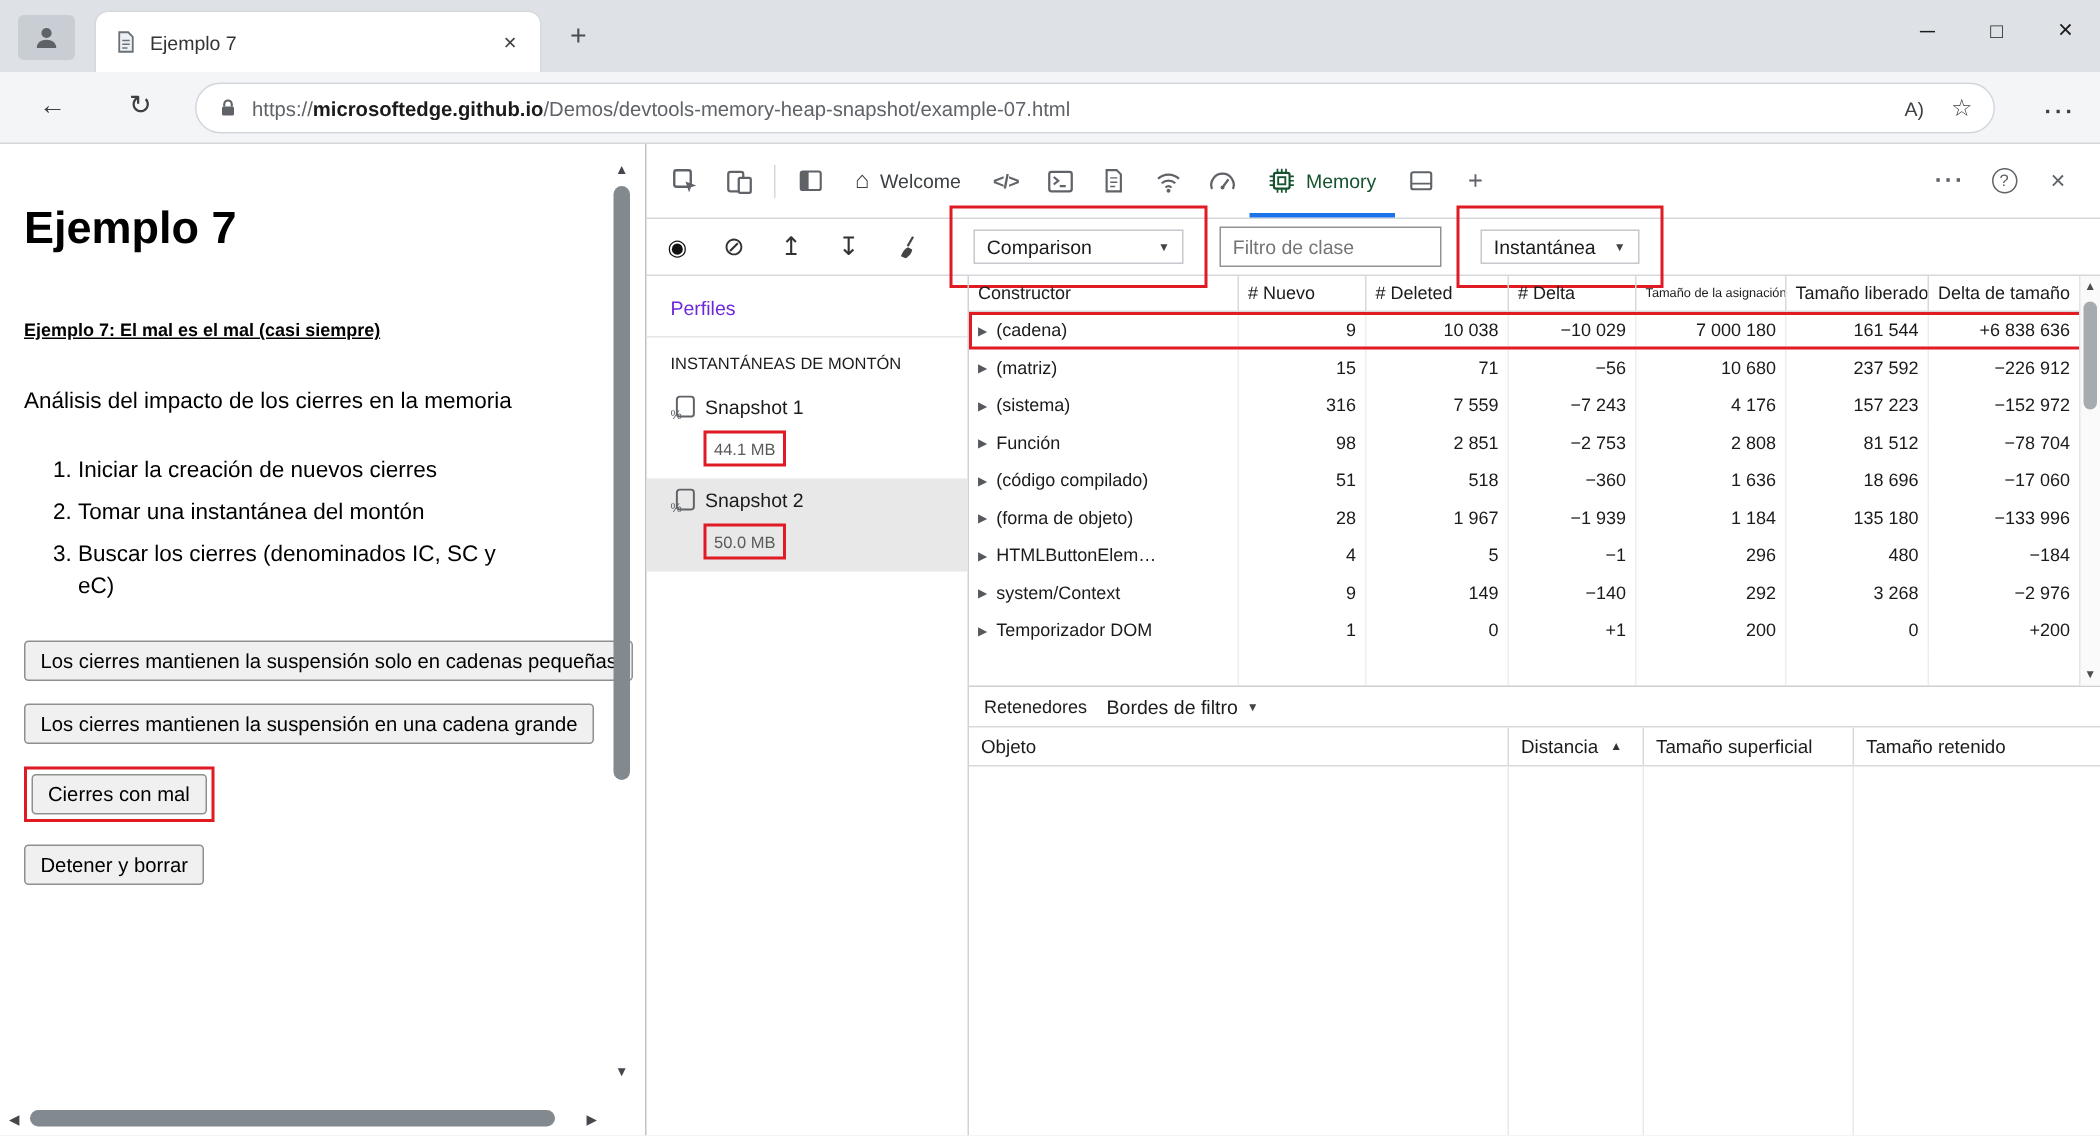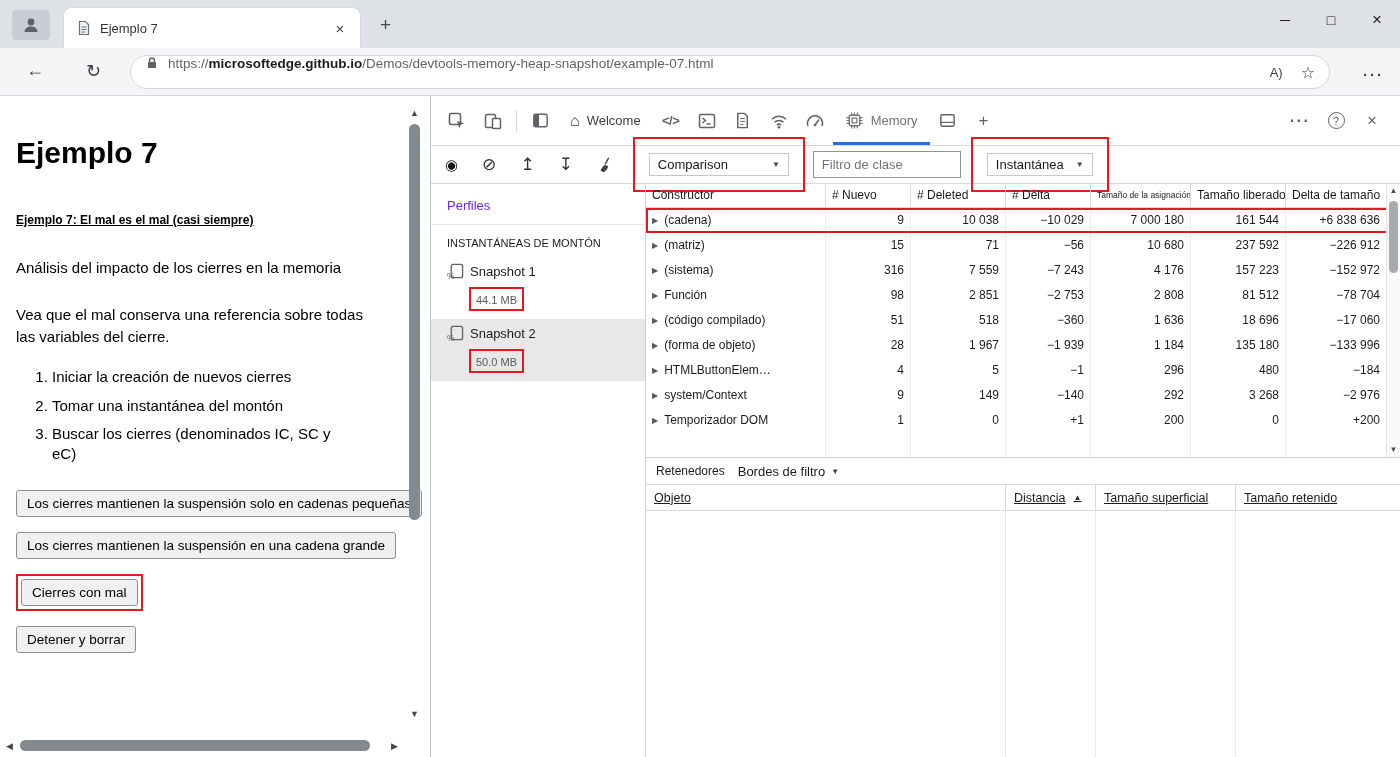--- a/index.html
+++ b/index.html
@@ -11,21 +11,21 @@
   .tabstrip { position:absolute; left:0; top:0; width:100%; height:48px; }
   .avatar { position:absolute; left:12px; top:10px; width:38px; height:30px; background:#c9ced4; border-radius:4px; display:flex; align-items:center; justify-content:center; }
   .tab { position:absolute; left:64px; top:8px; width:296px; height:40px; background:#fff; border-radius:8px 8px 0 0; display:flex; align-items:center; gap:8px; padding:0 10px 0 12px; font-size:13px; color:#333; box-shadow:0 0 2px rgba(0,0,0,.12); }
   .tab-close { margin-left:auto; width:20px; height:20px; display:flex; align-items:center; justify-content:center; font-size:15px; color:#444; border-radius:4px; }
   .newtab { position:absolute; left:380px; top:14px; font-size:19px; color:#4a4e53; }
   .win-controls { position:absolute; right:0; top:0; display:flex; }
   .win-btn { width:46px; height:40px; display:flex; align-items:center; justify-content:center; font-size:14px; color:#1b1b1b; }
 
   .addressrow { position:absolute; top:48px; left:0; width:100%; height:48px; background:#f4f5f7; border-bottom:1px solid #d4d7db; }
   .nav-icon { position:absolute; top:12px; font-size:18px; color:#3c4043; }
-  .urlbar { position:absolute; left:130px; right:70px; top:7px; height:34px; background:#fff; border:1px solid #d3d7dc; border-radius:17px; display:flex; padding:0 14px; gap:9px; }
+  .urlbar { position:absolute; left:130px; right:70px; top:7px; height:34px; background:#fff; border:1px solid #d3d7dc; border-radius:17px; display:flex; align-items:center; padding:0 14px; gap:9px; }
   .url-text { font-size:13.5px; color:#5f6368; white-space:nowrap; overflow:hidden; }
   .url-domain { color:#1b1b1b; font-weight:bold; }
   .url-right { margin-left:auto; display:flex; gap:18px; align-items:center; color:#3c4043; font-size:14px; }
   .more-dots { position:absolute; right:16px; top:18px; font-size:15px; letter-spacing:2px; color:#3c4043; font-weight:bold; }
 
   
   .page { position:absolute; left:0; top:96px; width:430px; bottom:0; background:#fff; overflow:hidden; }
   .page-inner { padding:40px 26px 0 16px; font-size:15px; color:#000; }
   .page-inner h1 { font-size:30px; font-weight:bold; margin-bottom:42px; }
   .page-inner h2 { font-size:12px; font-weight:bold; line-height:1.4; width:335px; margin-bottom:30px;text-decoration:underline; }
@@ -47,21 +47,21 @@
   .push { margin-top:auto; }
   .push-r { margin-left:auto; }
 
   
   .devtools { position:absolute; left:430px; top:96px; right:0; bottom:0; background:#fff; border-left:1px solid #bfc4c9; display:flex; flex-direction:column; }
   .dt-tabs { height:50px; flex:none; border-bottom:1px solid #d5d8dc; display:flex; align-items:center; padding:0 10px 0 8px; }
   .ti { width:36px; height:34px; display:flex; align-items:center; justify-content:center; color:#5f6368; flex:none; }
   .ti.txt { font-size:13px; font-weight:bold; letter-spacing:-.5px; }
   .vsep { width:1px; height:22px; background:#d5d8dc; margin:0 5px; flex:none; }
   .dt-tab { display:flex; align-items:center; gap:7px; height:100%; padding:0 12px; font-size:13px; color:#3c4043; flex:none; }
-  .dt-tab.active { border-bottom:3px solid #1a73e8; padding-top:3px; color:#737373; }
+  .dt-tab.active { border-bottom:3px solid #1a73e8; padding-top:3px; color:#14532d; }
   .help-circle { width:17px; height:17px; border:1.5px solid #5f6368; border-radius:50%; font-size:11px; display:flex; align-items:center; justify-content:center; color:#5f6368; }
 
   .dt-toolbar { height:38px; flex:none; border-bottom:1px solid #d5d8dc; display:flex; align-items:center; padding-left:14px; }
   .mt-icon { font-size:17px; color:#333; margin-right:24px; flex:none; }
   .mt-icon.rec { font-size:15px; color:#111; }
   .mt-svg { margin-right:18px; color:#444; display:flex; flex:none; }
   .select-red { border:2px solid #e01b24; padding:14px; margin-right:8px; flex:none; }
   .dt-select { display:flex; align-items:center; gap:12px; border:1px solid #c5c8cc; background:#fff; padding:3px 8px; font-size:13px; color:#1b1b1b; }
   .dd-arrow { font-size:8px; color:#444; }
   .class-filter { width:148px; height:27px; border:1px solid #8f9397; font-size:13px; padding:0 8px; color:#1b1b1b; margin-right:10px; font-family:inherit; }
@@ -91,21 +91,21 @@
   .cmp-filler .cell { height:24px; }
 
   .cmp-scrollbar { position:absolute; right:0; top:0; width:14px; height:273px; background:#fafafa; border-left:1px solid #e3e3e3; display:flex; flex-direction:column; align-items:center; }
   .sb-arrow { height:14px; line-height:14px; font-size:8px; color:#4a4d51; }
   .sb-thumb { width:9px; height:72px; background:#a6abb0; border-radius:5px; margin-top:3px; flex:none; }
 
   .ret-bar { height:27px; flex:none; border-top:1px solid #cfcfcf; display:flex; align-items:center; gap:13px; padding-left:10px;text-align:center; }
   .ret-label { font-size:12px; color:#1b1b1b; }
   .ret-filter { display:flex; align-items:center; gap:6px; font-size:13px; color:#1b1b1b; }
   .ret-header { display:grid; grid-template-columns:360px 90px 140px 1fr; height:27px; flex:none; border-top:1px solid #d9d9d9; border-bottom:1px solid #d9d9d9; }
-  .ret-hcell { display:flex; align-items:center; gap:8px; padding:0 8px; font-size:12.5px; color:#1b1b1b; border-right:1px solid #d9d9d9; white-space:nowrap; overflow:hidden;text-decoration:underline; }
+  .ret-hcell { display:flex; align-items:center; gap:8px; padding:0 8px; font-size:12.5px; color:#1b1b1b; border-right:1px solid #d9d9d9; white-space:nowrap; overflow:hidden; }
   .ret-hcell:last-child { border-right:none; }
   .sort { font-size:8px; color:#333; }
   .ret-body { flex:1; display:grid; grid-template-columns:360px 90px 140px 1fr; }
   .ret-bcell { border-right:1px solid #e9e9e9; }
   .ret-bcell:last-child { border-right:none; }
 </style>
 </head>
 <body>
 
 <div class="window">
@@ -150,21 +150,20 @@
       </span>
     </div>
     <span class="more-dots">···</span>
   </div>
 
   <div class="page">
     <div class="page-inner">
       <h1>Ejemplo 7</h1>
       <h2>Ejemplo 7: El mal es el mal (casi siempre)</h2>
       <p class="p1">Análisis del impacto de los cierres en la memoria</p>
-      <p class="p2">Vea que el mal conserva una referencia sobre todas las variables del cierre.</p>
       <ol>
           <li>Iniciar la creación de nuevos cierres</li>
           <li>Tomar una instantánea del montón</li>
           <li>Buscar los cierres (denominados IC, SC y eC)</li>
         </ol>
       <div>
           <div class="btn-row"><span><button class="page-btn">Los cierres mantienen la suspensión solo en cadenas pequeñas</button></span></div>
           <div class="btn-row"><span><button class="page-btn">Los cierres mantienen la suspensión en una cadena grande</button></span></div>
           <div class="btn-row"><span class="red-box pad"><button class="page-btn">Cierres con mal</button></span></div>
           <div class="btn-row"><span><button class="page-btn">Detener y borrar</button></span></div>

